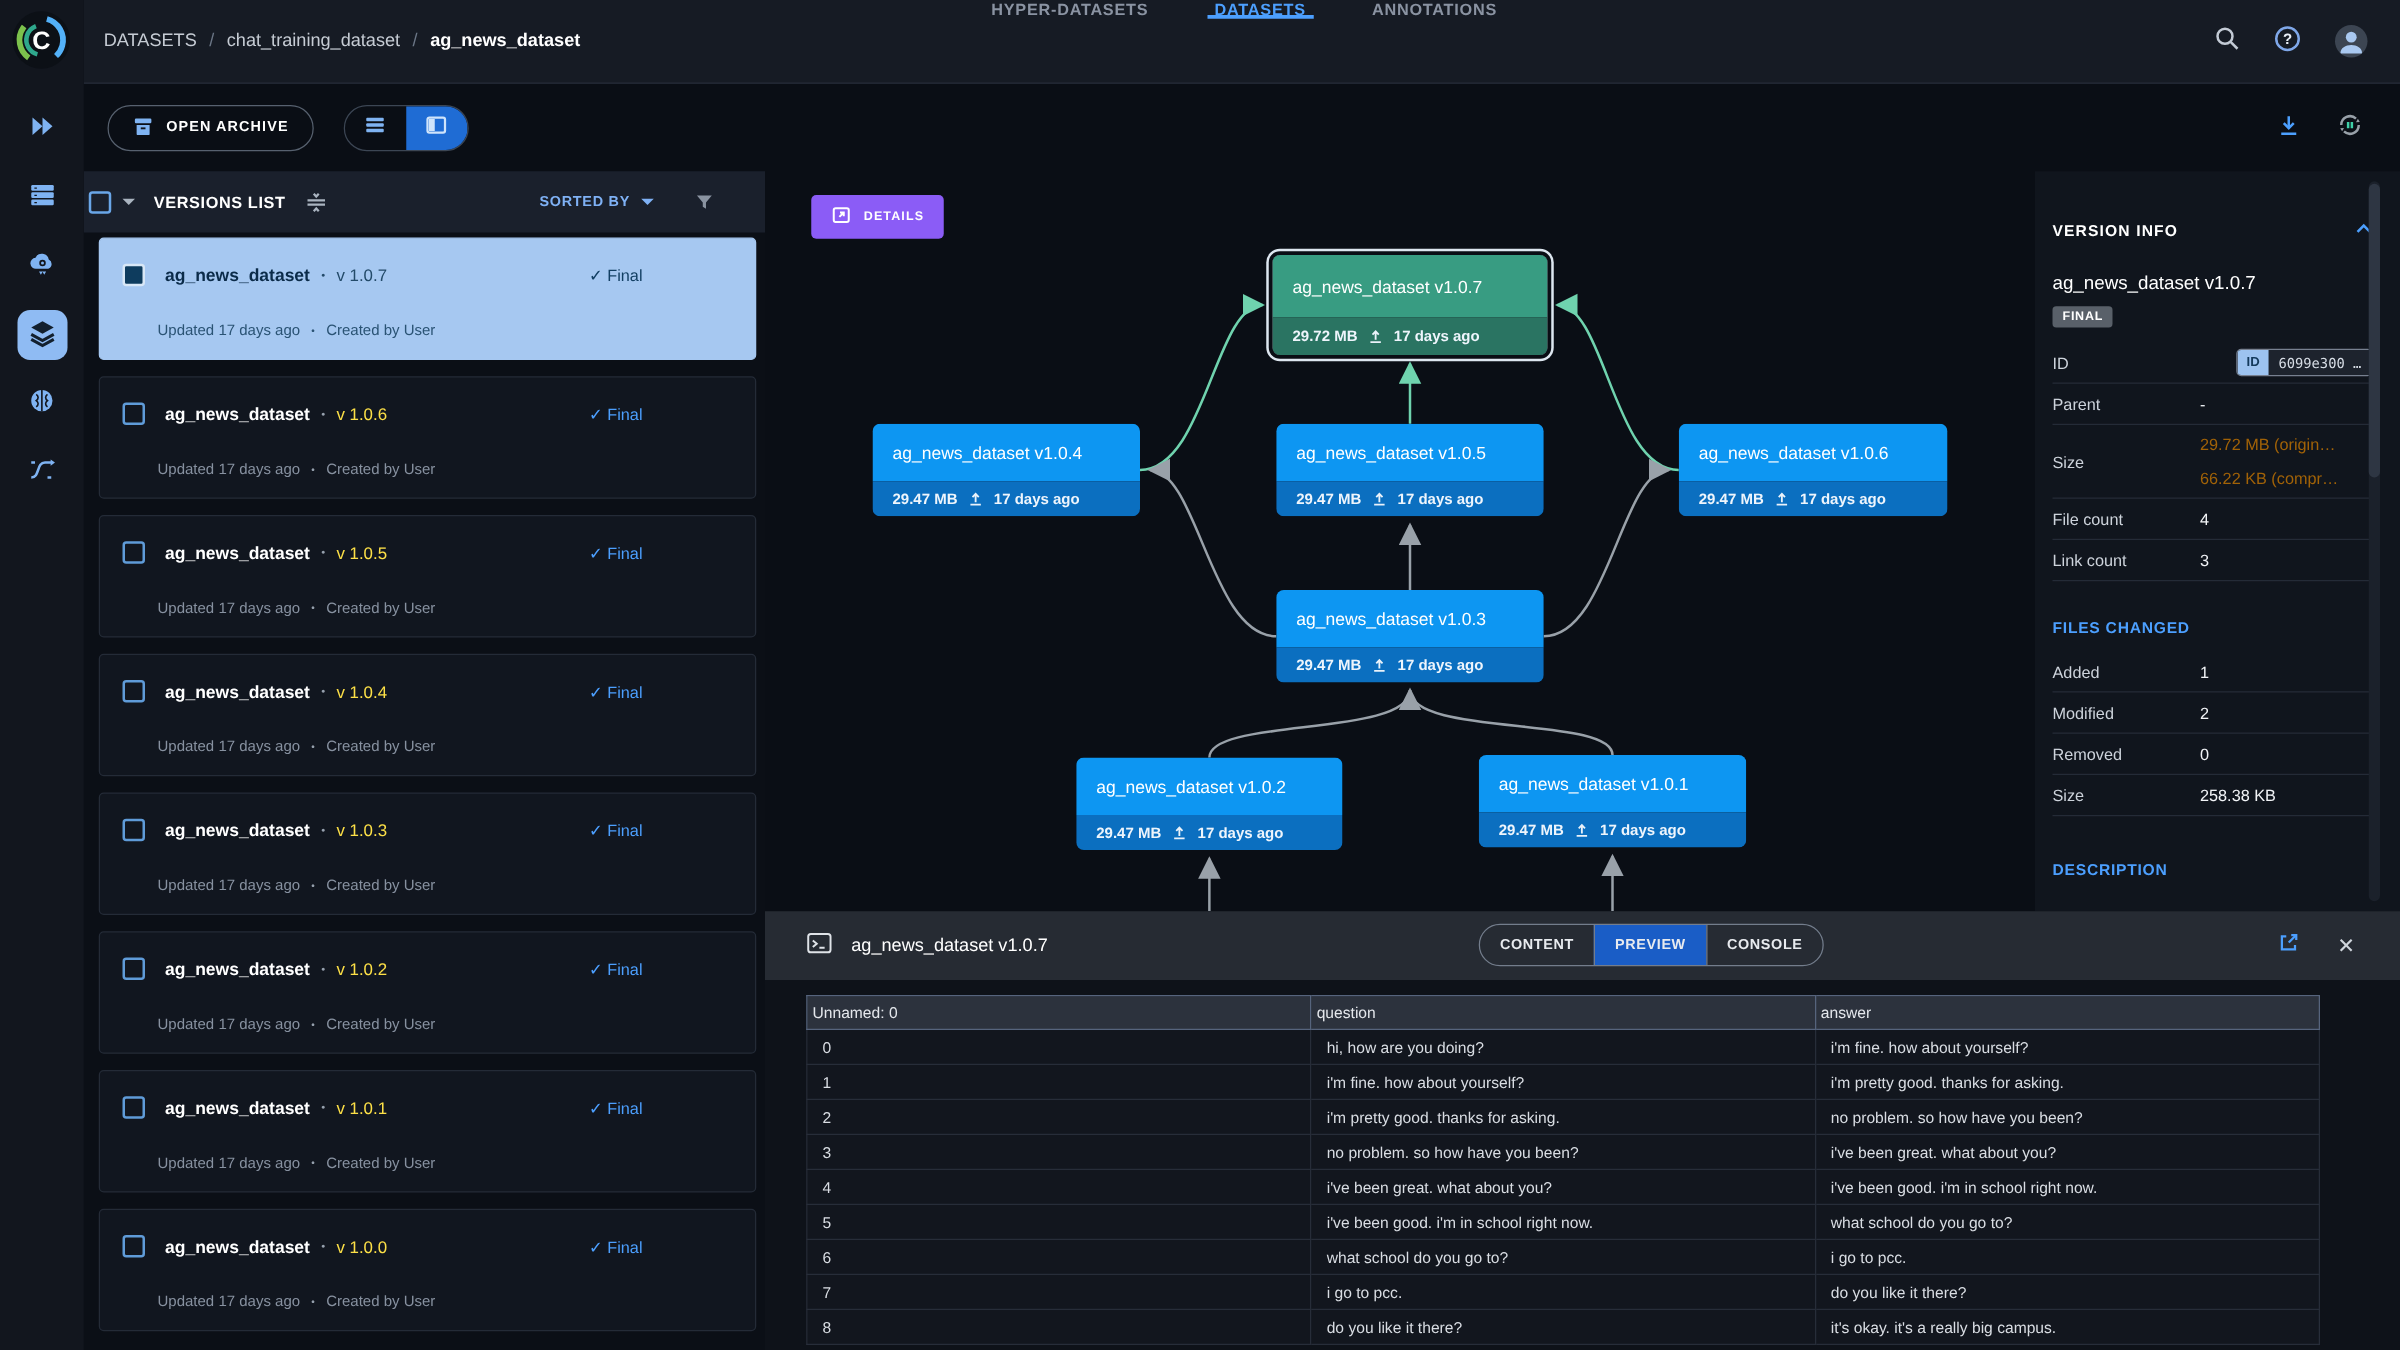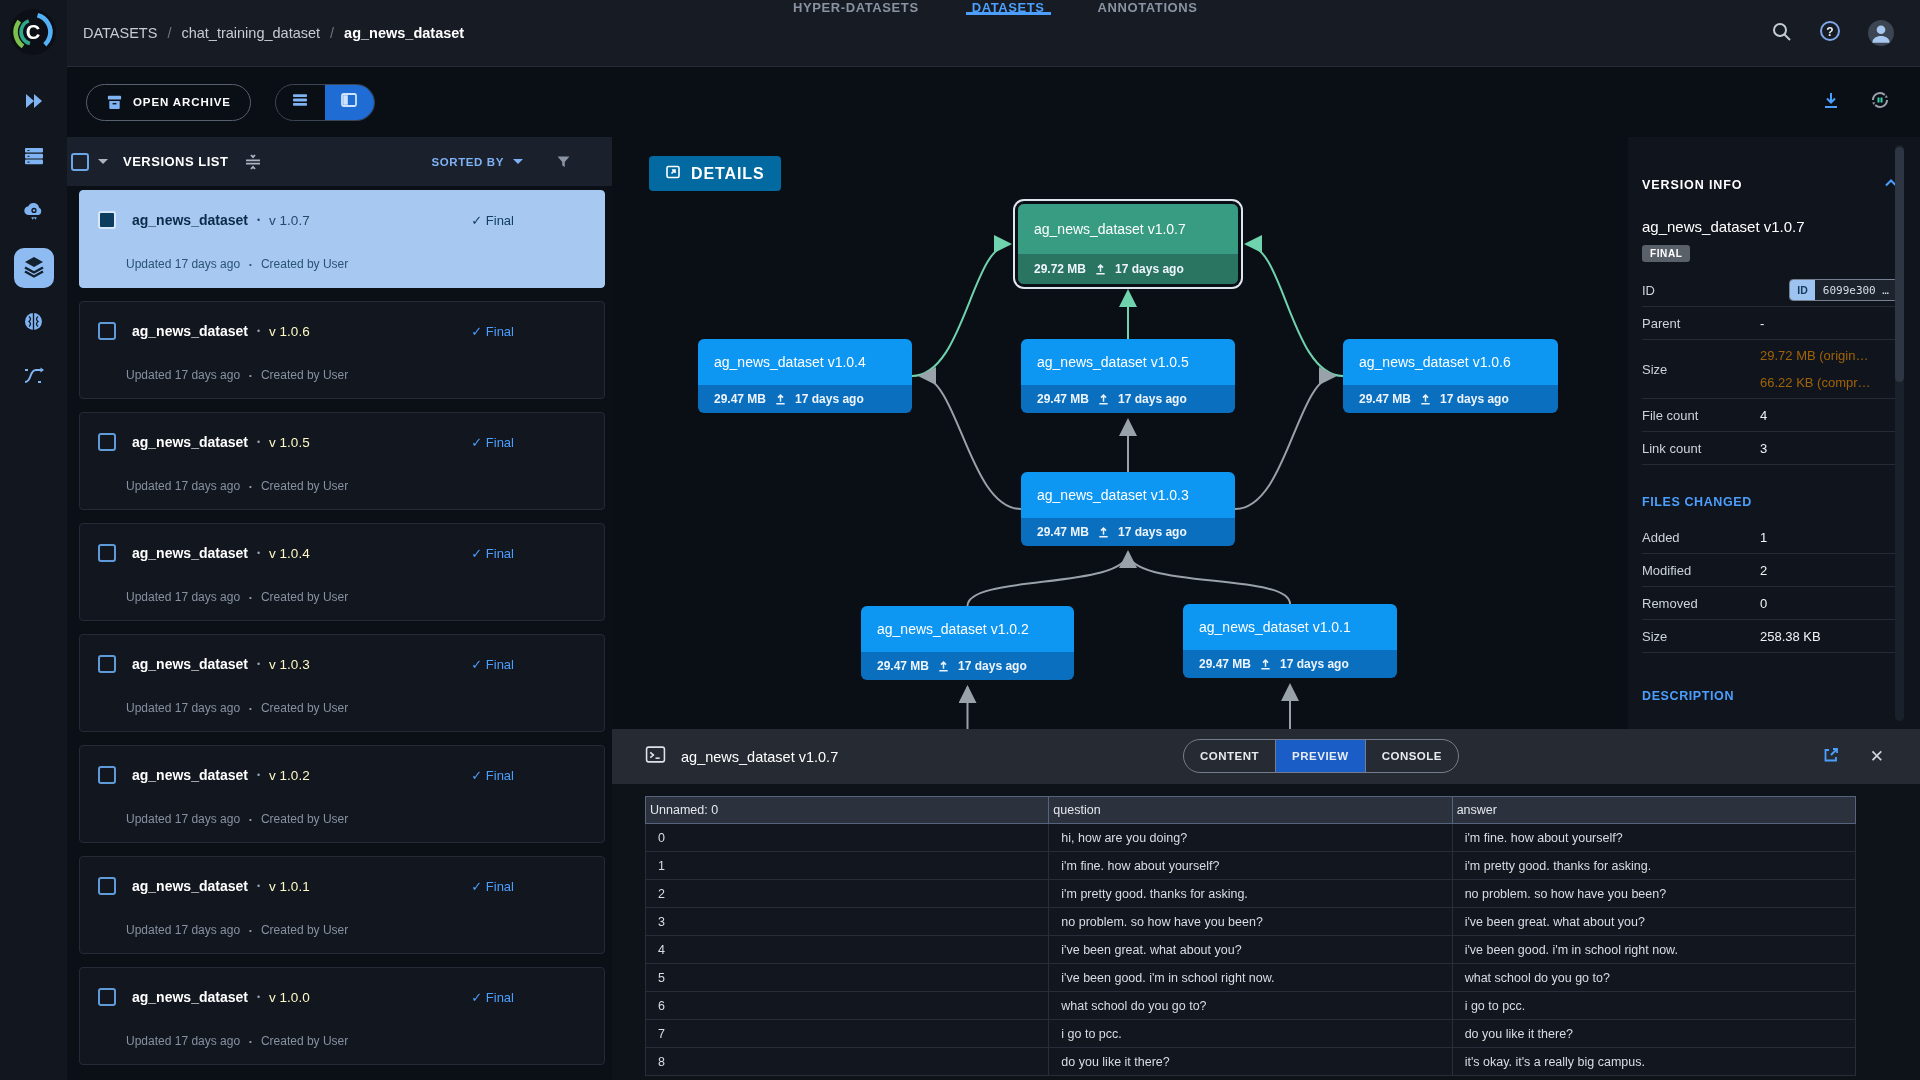--- a/index.html
+++ b/index.html
@@ -44,33 +44,33 @@
   .sorted .caret { border-top-color:#7fb1f5; }
   .v-funnel { margin-left:32px; display:flex; cursor:pointer; }
   .v-list { padding:4px 7px 0 12px; }
   .v-item { position:relative; height:98px; margin-bottom:13px; background:#11161f; border:1px solid #242b37; border-radius:4px; padding:20px 20px 0 18px; cursor:pointer; }
   .v-item.selected { background:#a6c8f1; border-color:#a6c8f1; }
   .v-row1 { display:flex; align-items:center; }
   .item-cb { border-color:#5f9bd8; }
   .v-item.selected .item-cb { background:#0e3c5e; border-color:#d8e7f6; }
   .v-name { font-weight:bold; font-size:14px; color:#fff; margin-left:16px; }
   .v-dot { color:#97a1ae; font-size:9px; margin:0 9px; }
-  .v-ver { font-size:13.5px; color:#fef9c3; }
+  .v-ver { font-size:13.5px; color:#fde047; }
   .v-item.selected .v-name { color:#0b2b49; }
   .v-item.selected .v-dot, .v-item.selected .v-ver { color:#234a69; }
   .v-final { position:absolute; right:90px; top:22px; font-size:13px; color:#4c9ffe; }
   .v-item.selected .v-final { color:#123f63; }
   .v-meta { position:absolute; left:46px; bottom:16px; font-size:12px; color:#8791a0; display:flex; align-items:center; }
   .v-meta .v-dot { font-size:8px; }
   .v-item.selected .v-meta { color:#2a5374; }
   .v-item.selected .v-meta .v-dot { color:#2a5374; }
 
   
   .graph { position:absolute; left:612px; top:137px; width:1016px; height:592px; }
-  .details-btn { position:absolute; left:37px; top:19px; height:35px; background:#0369a1; border-radius:4px; color:#fff; font-weight:bold; font-size:16px; letter-spacing:.9px; display:flex; align-items:center; gap:10px; padding:0 16px; cursor:pointer; z-index:3; }
+  .details-btn { position:absolute; left:37px; top:19px; height:35px; background:#8b5cf6; border-radius:4px; color:#fff; font-weight:bold; font-size:10px; letter-spacing:.9px; display:flex; align-items:center; gap:10px; padding:0 16px; cursor:pointer; z-index:3; }
   .edges { position:absolute; left:0; top:0; z-index:1; }
   .gnode { position:absolute; border-radius:6px; overflow:hidden; cursor:pointer; z-index:2; }
   .gnode .gt { height:46px; display:flex; align-items:center; padding:0 16px; font-size:14px; color:#fff; background:#0d96f2; }
   .gnode .gf { height:28px; display:flex; align-items:center; gap:8px; padding:0 16px; font-size:12px; font-weight:bold; color:#eef5fc; background:#0b6fc0; }
   .gnode.selected { box-shadow:0 0 0 3px #0a0e15, 0 0 0 5px #dde6ef; }
   .gnode.selected .gt { height:50px; background:#389c82; }
   .gnode.selected .gf { height:30px; background:#2a7462; }
 
   
   .info { position:absolute; left:1628px; top:137px; width:292px; height:592px; background:#10151d; padding:40px 22px 0 14px; }

